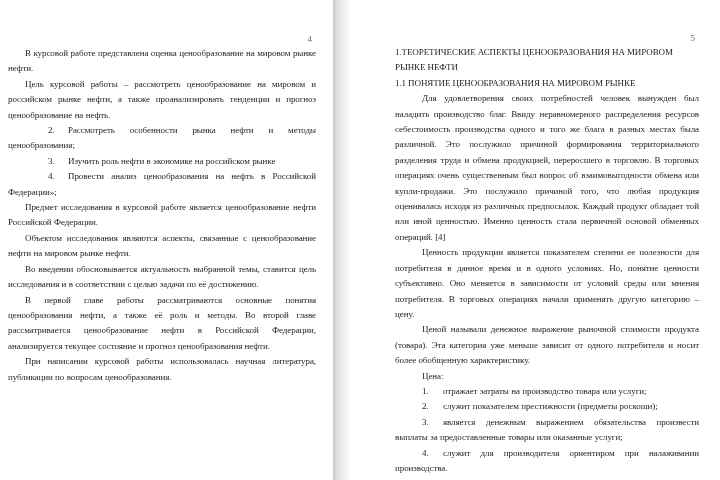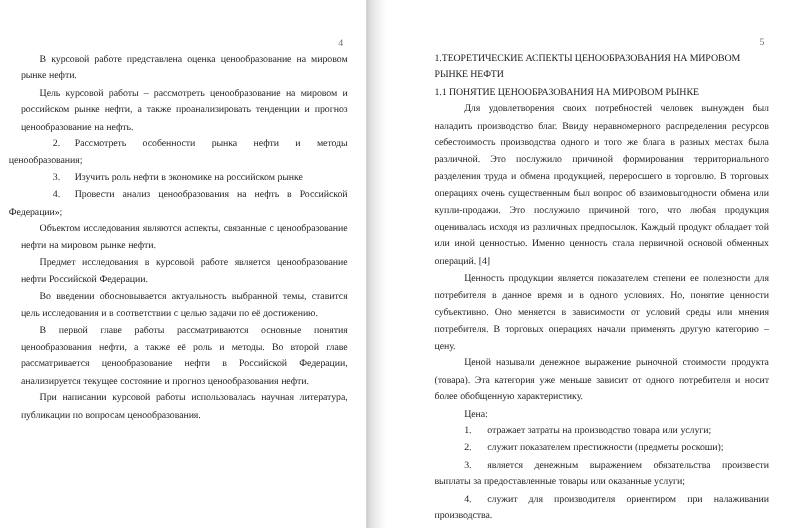--- a/index.html
+++ b/index.html
@@ -29,21 +29,21 @@
   .body-text {
     font-size:9px; line-height:15.4px; text-align:justify;
     letter-spacing:-0.08px; word-spacing:0.2px;
   }
   .body-text p { margin:0; }
   .heading {
     margin:0; font-size:9px; font-weight:normal; text-align:left;
     line-height:15.4px; letter-spacing:-0.1px;
   }
   
-  .content-left  .pi { text-indent:17px;margin-left:11px; }
+  .content-left  .pi { text-indent:17px; }
   .content-right .pi { text-indent:27px; }
   
   .content-left  .li { text-indent:40px; }
   .content-right .li { text-indent:27px; }
   .num { display:inline-block; text-indent:0; }
   .content-left  .num { width:20px; }
   .content-right .num { width:21px; }
 </style>
 </head>
 <body>
@@ -52,22 +52,22 @@
 
   <div class="page" id="page-left">
     <div class="content content-left">
       <div class="pagenum">4</div>
       <div class="body-text">
         <p class="pi">В курсовой работе представлена оценка ценообразование на мировом рынке нефти.</p>
         <p class="pi">Цель курсовой работы – рассмотреть ценообразование на мировом и российском рынке нефти, а также проанализировать тенденции и прогноз ценообразование на нефть.</p>
         <p class="li"><span class="num">2.</span><span>Рассмотреть особенности рынка нефти и методы ценообразования;</span></p>
         <p class="li"><span class="num">3.</span><span>Изучить роль нефти в экономике на российском рынке</span></p>
         <p class="li"><span class="num">4.</span><span>Провести анализ ценообразования на нефть в Российской Федерации»;</span></p>
+        <p class="pi">Предмет исследования в курсовой работе является ценообразование нефти Российской Федерации.</p>
         <p class="pi">Объектом исследования являются аспекты, связанные с ценообразование нефти на мировом рынке нефти.</p>
-        <p class="pi">Предмет исследования в курсовой работе является ценообразование нефти Российской Федерации.</p>
         <p class="pi">Во введении обосновывается актуальность выбранной темы, ставится цель исследования и в соответствии с целью задачи по её достижению.</p>
         <p class="pi">В первой главе работы рассматриваются основные понятия ценообразования нефти, а также её роль и методы. Во второй главе рассматривается ценообразование нефти в Российской Федерации, анализируется текущее состояние и прогноз ценообразования нефти.</p>
         <p class="pi">При написании курсовой работы использовалась научная литература, публикации по вопросам ценообразования.</p>
       </div>
     </div>
   </div>
 
   <div class="page-gap"></div>
 
   <div class="page" id="page-right">

